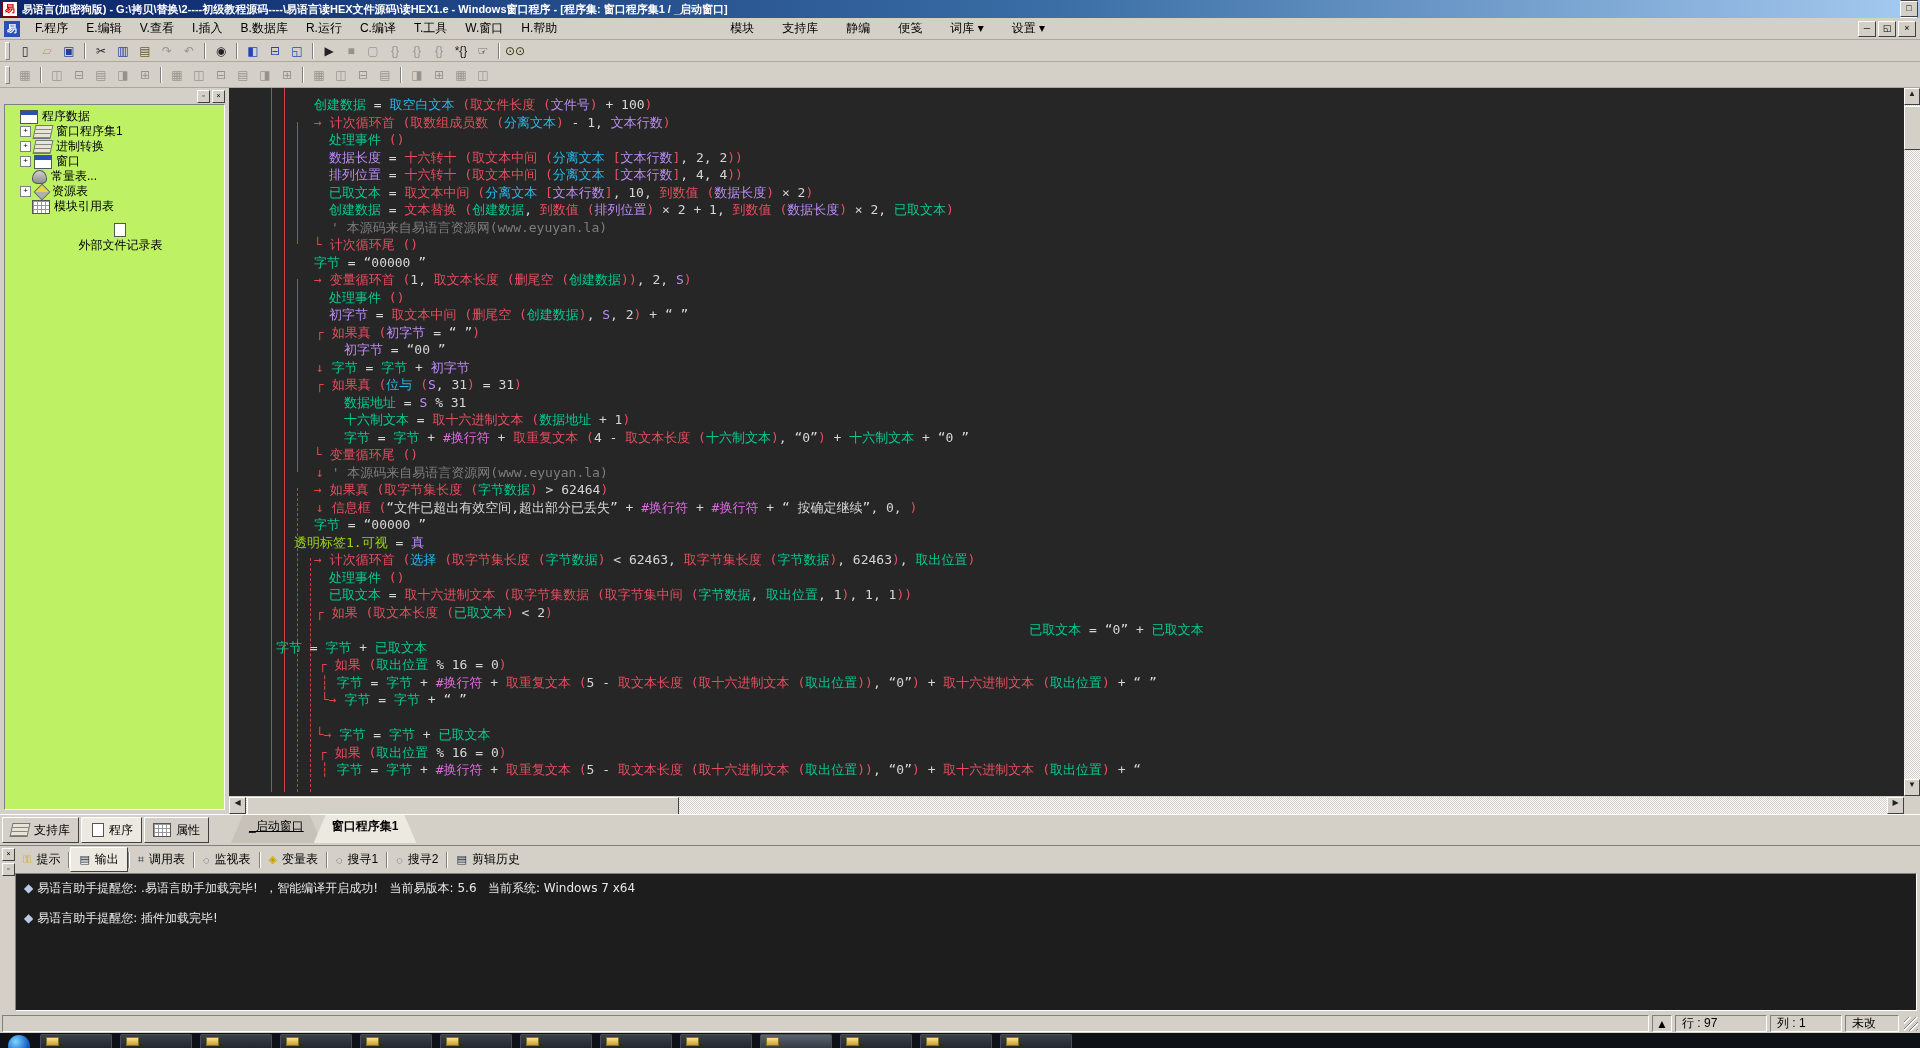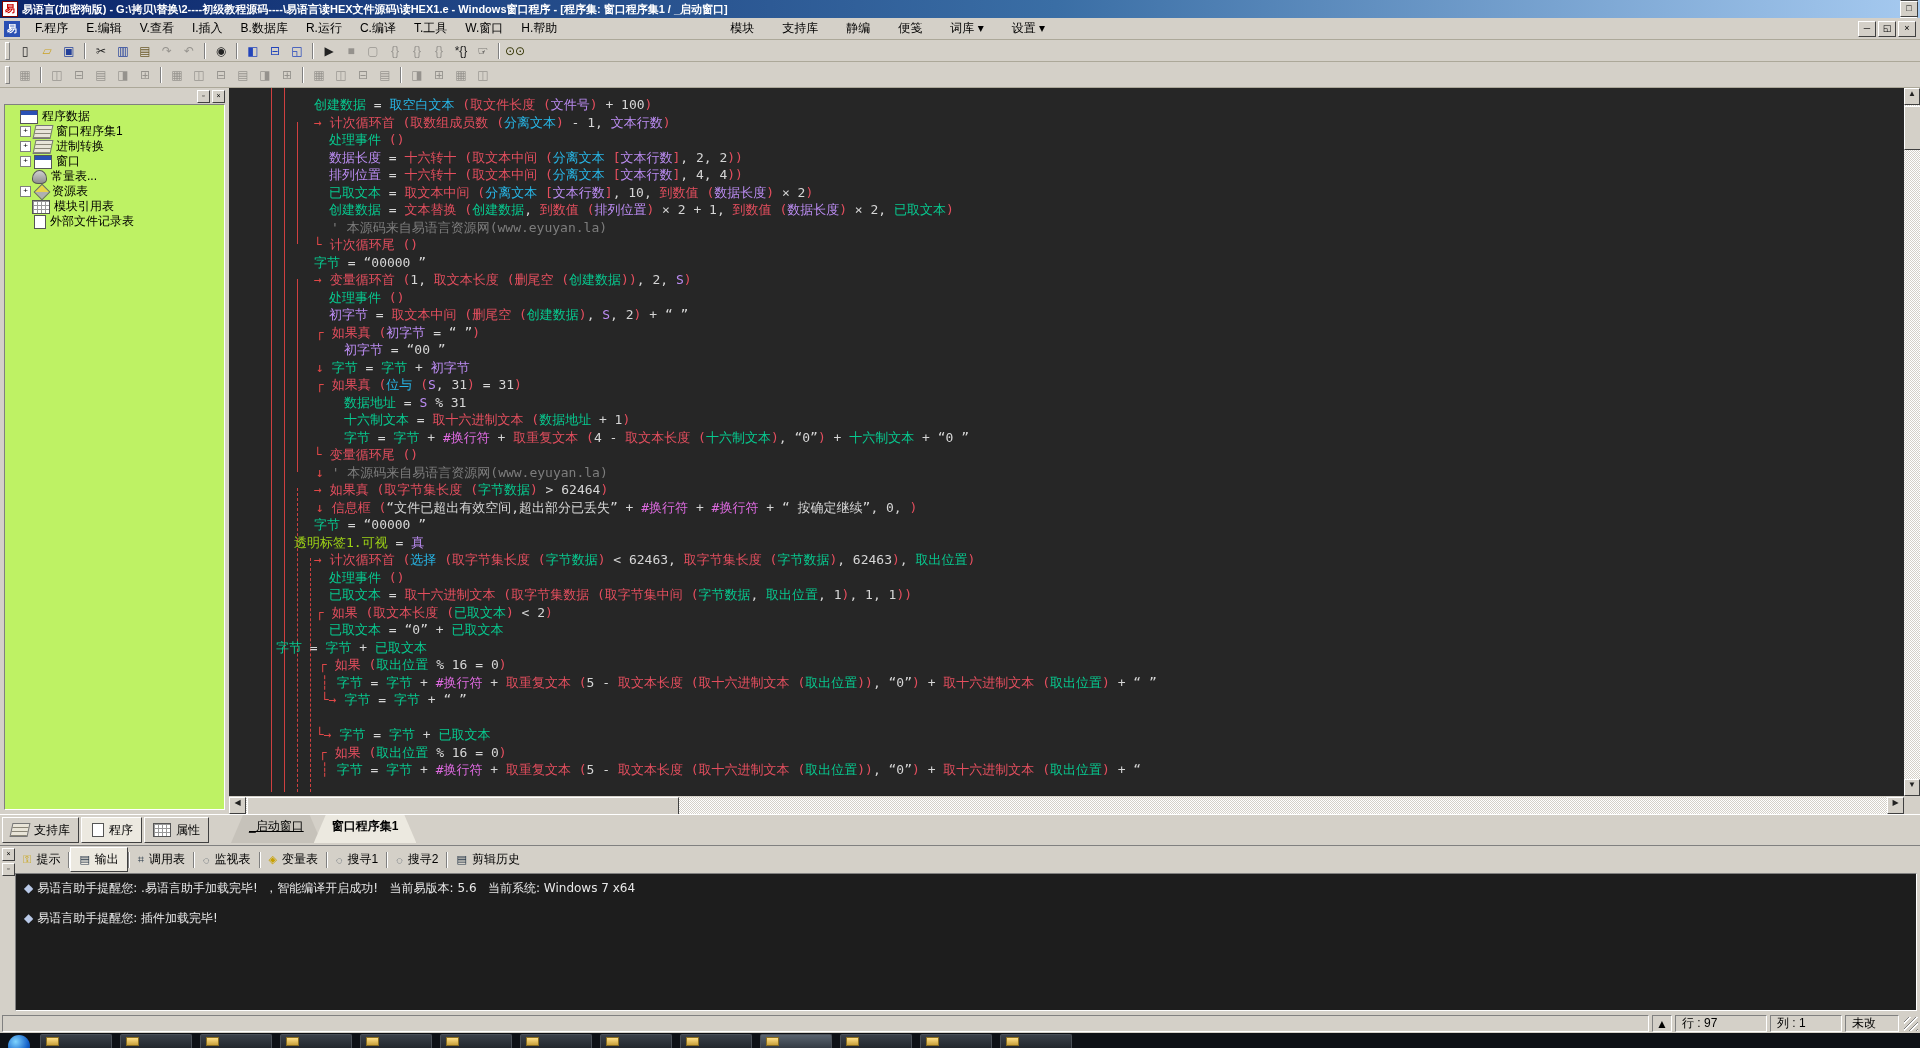--- a/index.html
+++ b/index.html
@@ -254,21 +254,21 @@
           <div class="trow" style="padding-left: 12px;">
             <div class="texp">+</div>
             <span class="ticon ic-res"></span>
             <span>资源表</span>
           </div>
           <div class="trow" style="padding-left: 12px;">
             <div class="texp none"></div>
             <span class="ticon ic-grid"></span>
             <span>模块引用表</span>
           </div>
-          <div class="trow" style="padding-left: 12px;">
+          <div class="trow" style="padding-left: 12px; flex-direction: column;">
             <div class="texp none"></div>
             <span class="ticon ic-doc"></span>
             <span>外部文件记录表</span>
           </div>
         </div>
     </div>
     <div id="editor">
       <div id="code">
           <div class="rail" style="left: 42px; top: 0px; height: 704px;"></div>
           <div class="rail" style="left: 55px; top: 0px; height: 704px;"></div>
@@ -300,21 +300,21 @@
             <div class="cl" style="padding-left: 85px;"><span class="tk-st">└ </span><span class="tk-r">变量循环尾</span><span class="tk-w"> </span><span class="tk-r">()</span></div>
             <div class="cl" style="padding-left: 87px;"><span class="tk-st">↓ </span><span class="tk-cm">'  本源码来自易语言资源网(www.eyuyan.la)</span></div>
             <div class="cl" style="padding-left: 85px;"><span class="tk-st">→ </span><span class="tk-r">如果真</span><span class="tk-w"> </span><span class="tk-r">(</span><span class="tk-r">取字节集长度</span><span class="tk-w"> </span><span class="tk-r">(</span><span class="tk-g">字节数据</span><span class="tk-r">)</span><span class="tk-w"> &gt; 62464</span><span class="tk-r">)</span></div>
             <div class="cl" style="padding-left: 87px;"><span class="tk-st">↓ </span><span class="tk-r">信息框</span><span class="tk-w"> </span><span class="tk-r">(</span><span class="tk-s">“文件已超出有效空间,超出部分已丢失”</span><span class="tk-w"> + </span><span class="tk-m">#换行符</span><span class="tk-w"> + </span><span class="tk-m">#换行符</span><span class="tk-w"> + </span><span class="tk-s">“         按确定继续”</span><span class="tk-w">, 0, </span><span class="tk-r">)</span></div>
             <div class="cl" style="padding-left: 85px;"><span class="tk-g">字节</span><span class="tk-w"> = </span><span class="tk-s">“00000   ”</span></div>
             <div class="cl" style="padding-left: 65px;"><span class="tk-l">透明标签1.可视</span><span class="tk-w"> = </span><span class="tk-p">真</span></div>
             <div class="cl" style="padding-left: 85px;"><span class="tk-st">→ </span><span class="tk-r">计次循环首</span><span class="tk-w"> </span><span class="tk-r">(</span><span class="tk-c">选择</span><span class="tk-w"> </span><span class="tk-r">(</span><span class="tk-r">取字节集长度</span><span class="tk-w"> </span><span class="tk-r">(</span><span class="tk-g">字节数据</span><span class="tk-r">)</span><span class="tk-w"> &lt; 62463, </span><span class="tk-r">取字节集长度</span><span class="tk-w"> </span><span class="tk-r">(</span><span class="tk-g">字节数据</span><span class="tk-r">)</span><span class="tk-w">, 62463</span><span class="tk-r">)</span><span class="tk-w">, </span><span class="tk-g">取出位置</span><span class="tk-r">)</span></div>
             <div class="cl" style="padding-left: 100px;"><span class="tk-g">处理事件</span><span class="tk-w"> </span><span class="tk-r">()</span></div>
             <div class="cl" style="padding-left: 100px;"><span class="tk-g">已取文本</span><span class="tk-w"> = </span><span class="tk-r">取十六进制文本</span><span class="tk-w"> </span><span class="tk-r">(</span><span class="tk-r">取字节集数据</span><span class="tk-w"> </span><span class="tk-r">(</span><span class="tk-r">取字节集中间</span><span class="tk-w"> </span><span class="tk-r">(</span><span class="tk-g">字节数据</span><span class="tk-w">, </span><span class="tk-g">取出位置</span><span class="tk-w">, 1</span><span class="tk-r">)</span><span class="tk-w">, 1, 1</span><span class="tk-r">))</span></div>
             <div class="cl" style="padding-left: 87px;"><span class="tk-st">┌ </span><span class="tk-r">如果</span><span class="tk-w"> </span><span class="tk-r">(</span><span class="tk-r">取文本长度</span><span class="tk-w"> </span><span class="tk-r">(</span><span class="tk-g">已取文本</span><span class="tk-r">)</span><span class="tk-w"> &lt; 2</span><span class="tk-r">)</span></div>
-            <div class="cl" style="padding-left: 100px;"><span class="tk-g">已取文本</span><span class="tk-w"> = </span><span class="tk-s">“0”</span><span class="tk-w"> + </span><span class="tk-g">已取文本</span></div>
+            <div class="cl" style="padding-left: 100px; text-align: center;"><span class="tk-g">已取文本</span><span class="tk-w"> = </span><span class="tk-s">“0”</span><span class="tk-w"> + </span><span class="tk-g">已取文本</span></div>
             <div class="cl" style="padding-left: 47px;"><span class="tk-g">字节</span><span class="tk-w"> = </span><span class="tk-g">字节</span><span class="tk-w"> + </span><span class="tk-g">已取文本</span></div>
             <div class="cl" style="padding-left: 90px;"><span class="tk-st">┌ </span><span class="tk-r">如果</span><span class="tk-w"> </span><span class="tk-r">(</span><span class="tk-g">取出位置</span><span class="tk-w"> % 16 = 0</span><span class="tk-r">)</span></div>
             <div class="cl" style="padding-left: 92px;"><span class="tk-st">┆ </span><span class="tk-g">字节</span><span class="tk-w"> = </span><span class="tk-g">字节</span><span class="tk-w"> + </span><span class="tk-m">#换行符</span><span class="tk-w"> + </span><span class="tk-r">取重复文本</span><span class="tk-w"> </span><span class="tk-r">(</span><span class="tk-w">5 - </span><span class="tk-r">取文本长度</span><span class="tk-w"> </span><span class="tk-r">(</span><span class="tk-r">取十六进制文本</span><span class="tk-w"> </span><span class="tk-r">(</span><span class="tk-g">取出位置</span><span class="tk-r">))</span><span class="tk-w">, </span><span class="tk-s">“0”</span><span class="tk-r">)</span><span class="tk-w"> + </span><span class="tk-r">取十六进制文本</span><span class="tk-w"> </span><span class="tk-r">(</span><span class="tk-g">取出位置</span><span class="tk-r">)</span><span class="tk-w"> + </span><span class="tk-s">“    ”</span></div>
             <div class="cl" style="padding-left: 92px;"><span class="tk-st">└→ </span><span class="tk-g">字节</span><span class="tk-w"> = </span><span class="tk-g">字节</span><span class="tk-w"> + </span><span class="tk-s">“ ”</span></div>
             <div class="cl" style="padding-left: 92px;"></div>
             <div class="cl" style="padding-left: 87px;"><span class="tk-st">└→ </span><span class="tk-g">字节</span><span class="tk-w"> = </span><span class="tk-g">字节</span><span class="tk-w"> + </span><span class="tk-g">已取文本</span></div>
             <div class="cl" style="padding-left: 90px;"><span class="tk-st">┌ </span><span class="tk-r">如果</span><span class="tk-w"> </span><span class="tk-r">(</span><span class="tk-g">取出位置</span><span class="tk-w"> % 16 = 0</span><span class="tk-r">)</span></div>
             <div class="cl" style="padding-left: 92px;"><span class="tk-st">┆ </span><span class="tk-g">字节</span><span class="tk-w"> = </span><span class="tk-g">字节</span><span class="tk-w"> + </span><span class="tk-m">#换行符</span><span class="tk-w"> + </span><span class="tk-r">取重复文本</span><span class="tk-w"> </span><span class="tk-r">(</span><span class="tk-w">5 - </span><span class="tk-r">取文本长度</span><span class="tk-w"> </span><span class="tk-r">(</span><span class="tk-r">取十六进制文本</span><span class="tk-w"> </span><span class="tk-r">(</span><span class="tk-g">取出位置</span><span class="tk-r">))</span><span class="tk-w">, </span><span class="tk-s">“0”</span><span class="tk-r">)</span><span class="tk-w"> + </span><span class="tk-r">取十六进制文本</span><span class="tk-w"> </span><span class="tk-r">(</span><span class="tk-g">取出位置</span><span class="tk-r">)</span><span class="tk-w"> + </span><span class="tk-s">“</span></div>
           </div>
         </div>

